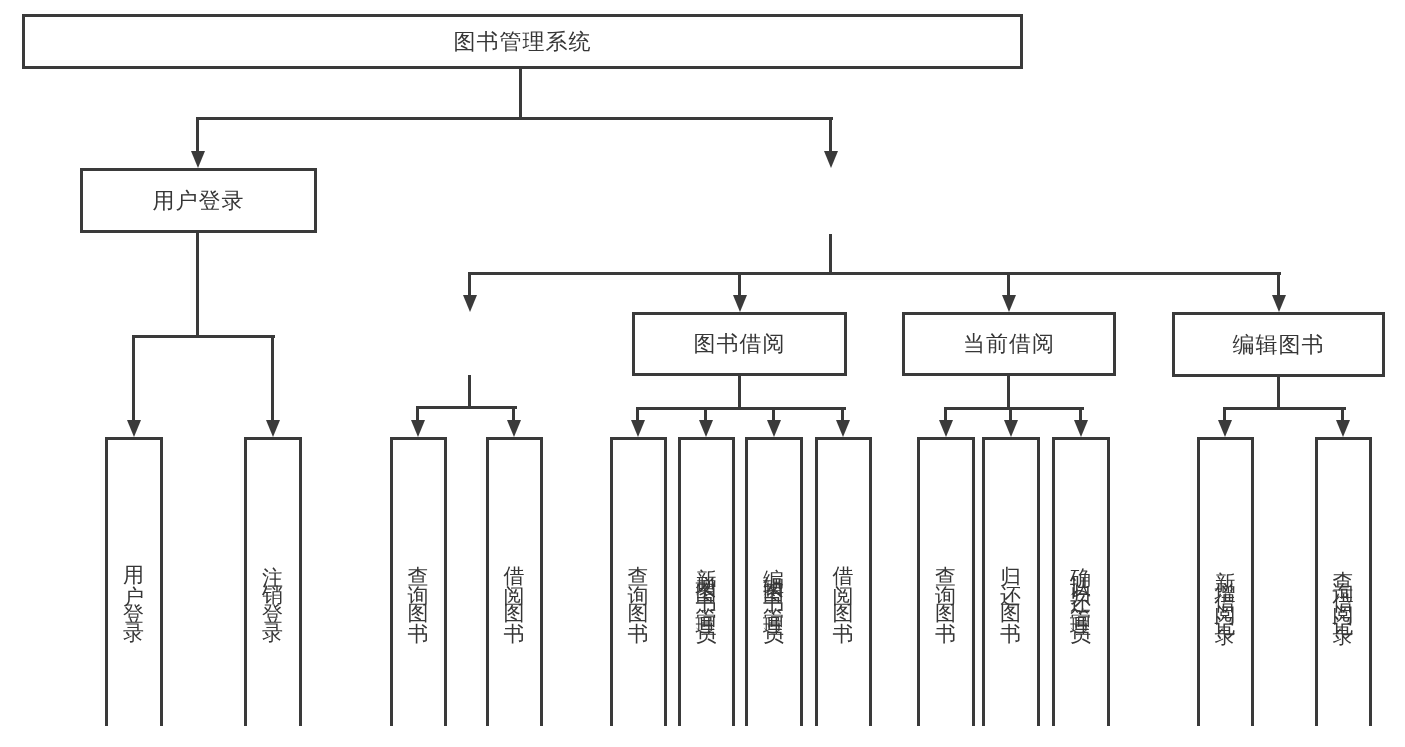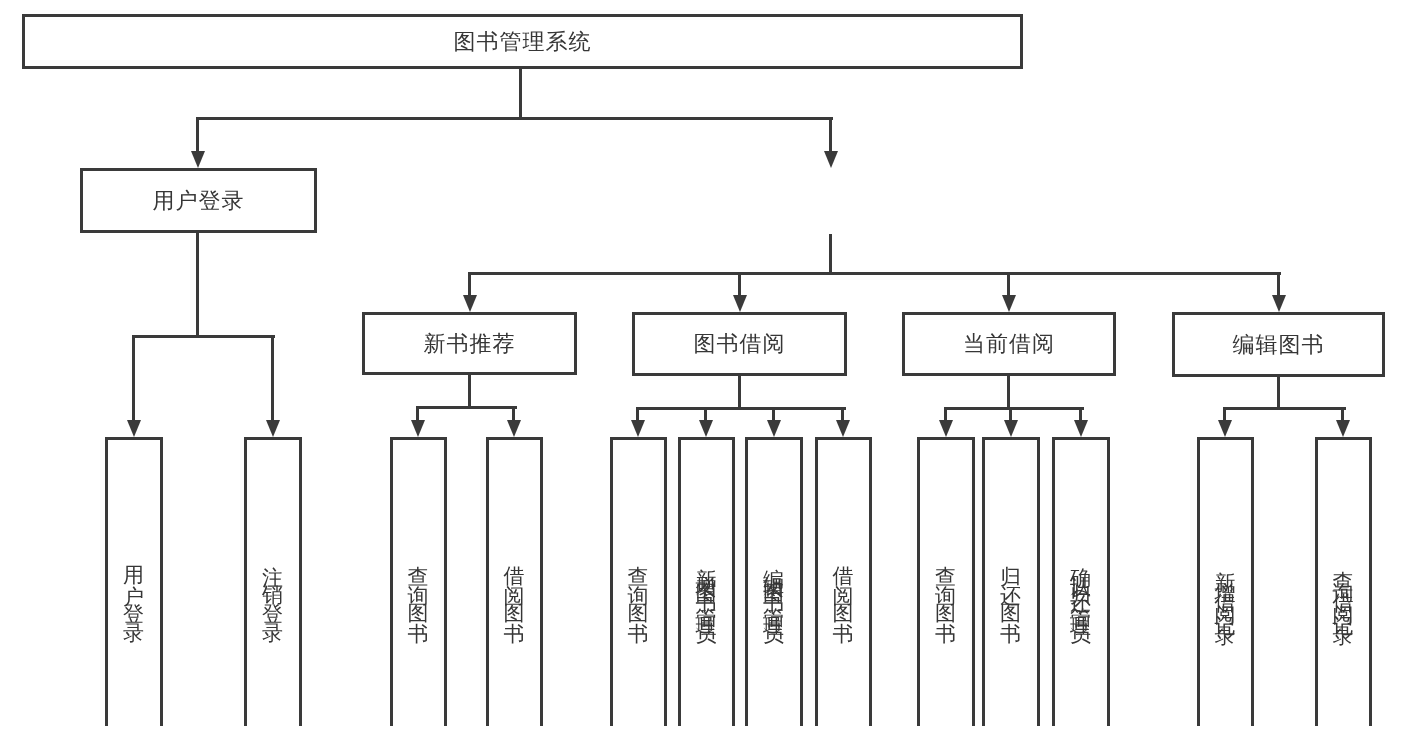--- a/index.html
+++ b/index.html
@@ -97,23 +97,20 @@
   <div class="ah" style="left:1336px;top:420px"></div>
 
   <div class="hbox" style="left:22px;top:14px;width:1001px;height:55px">
     <span>图书管理系统</span>
   </div>
 
   <div class="hbox" style="left:80px;top:168px;width:237px;height:65px">
     <span>用户登录</span>
   </div>
 
-  <div class="hbox" style="left:362px;top:312px;width:215px;height:63px">
-    <span>新书推荐</span>
-  </div>
   <div class="hbox" style="left:902px;top:312px;width:214px;height:64px">
     <span>当前借阅</span>
   </div>
   <div class="hbox" style="left:632px;top:312px;width:215px;height:64px">
     <span>图书借阅</span>
   </div>
   <div class="hbox" style="left:1172px;top:312px;width:213px;height:65px">
     <span>编辑图书</span>
   </div>
 

